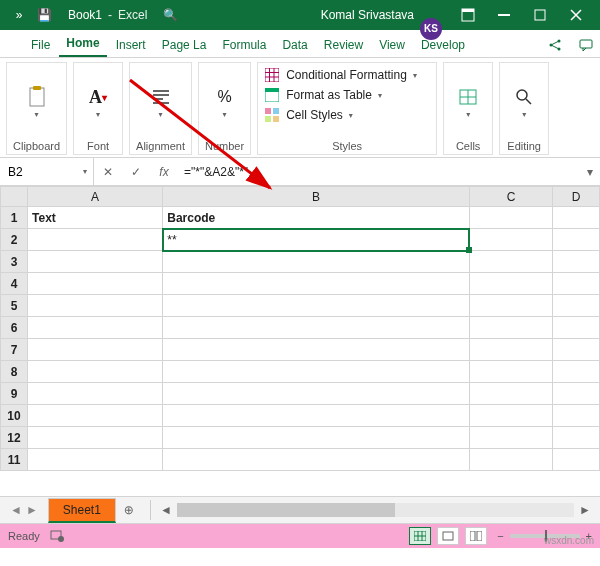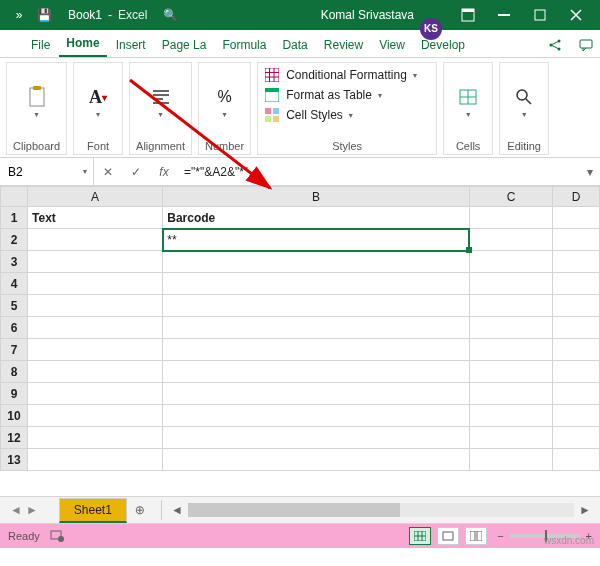--- a/index.html
+++ b/index.html
@@ -47,21 +47,21 @@
   .grid th, .grid td { border:1px solid #d4d4d4; height:22px; font-size:12px; padding:0 4px; text-align:left; background:#fff;}
   .grid thead th { background:#e6e6e6; text-align:center; font-weight:400; height:20px;}
   .grid .rowhdr { background:#e6e6e6; text-align:center; width:26px;}
   .grid .corner { background:#e6e6e6; width:26px;}
   .sel { outline:2px solid #107c41; outline-offset:-1px; position:relative;}
   .sel::after{content:""; position:absolute; right:-3px; bottom:-3px; width:6px;height:6px;background:#107c41;}
   .colA{width:130px}.colB{width:295px}.colC{width:80px}.colD{width:45px}
 
   .sheet-tabs { height:28px; border-top:1px solid #d4d4d4; border-bottom:1px solid #d4d4d4; display:flex; align-items:center; font-size:12px; background:#f3f3f3;}
   .sheet-tabs .nav{ display:flex; gap:4px; padding:0 10px; color:#888;}
-  .sheet-tabs .stab{ padding:4px 14px; background:#eab308; border:1px solid #ccc; border-bottom:2px solid #107c41;margin-left:11px;}
+  .sheet-tabs .stab{ padding:4px 14px; background:#f97316; border:1px solid #ccc; border-bottom:2px solid #107c41;}
   .sheet-tabs .add{width:26px;text-align:center;color:#666}
   .sheet-tabs .sep{width:1px;height:20px;background:#ccc;margin:0 8px}
   .hscroll{flex:1; display:flex; align-items:center; padding-right:8px}
   .hscroll .track{flex:1;height:14px;background:#e8e8e8;position:relative;margin:0 4px}
   .hscroll .thumb{position:absolute;left:0;top:0;height:14px;width:55%;background:#c8c8c8}
   .hscroll .arr{width:14px;color:#666;text-align:center}
 
   .status { height:24px; background:#f9a8d4; display:flex; align-items:center; font-size:11px; color:#555; padding:0 8px; gap:10px;}
   .status .views{display:flex;gap:6px}
   .status .views .v{width:22px;height:18px;border:1px solid #ccc;background:#fff;display:flex;align-items:center;justify-content:center}
@@ -367,21 +367,21 @@
           <td></td>
         </tr>
     <tr>
           <th class="rowhdr">12</th>
           <td></td>
           <td></td>
           <td></td>
           <td></td>
         </tr>
     <tr>
-          <th class="rowhdr">13</th>
+          <th class="rowhdr">11</th>
           <td></td>
           <td></td>
           <td></td>
           <td></td>
         </tr>
   </tbody>
 </table>
 </div>
 
 <div class="sheet-tabs">

